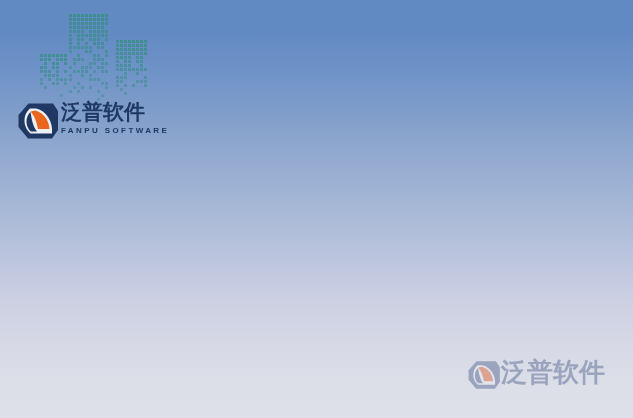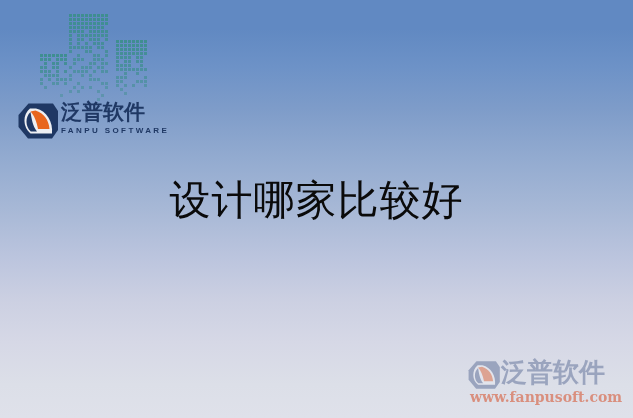--- a/index.html
+++ b/index.html
@@ -396,29 +396,27 @@
         <path d="M13.5 10 C8 15 8.2 24.5 13.8 29.5 L20 29.5 C15.5 24 14.5 16 13.5 10 Z" fill="#1f3864"></path>
       </svg>
     </div>
     <div id="logo-words">
       <div class="logo-cn">泛普软件</div>
       <div class="logo-en">FANPU SOFTWARE</div>
     </div>
   </div>
 
   <div id="headline">
-    <span class="hl-line">设计哪家比较好</span>
   </div>
 
   <div id="watermark">
     <div id="wm-mark">
       <svg width="34" height="30" viewBox="0 0 42 38" xmlns="http://www.w3.org/2000/svg">
         <path d="M11.5 1.5 L36 1.5 L41 9 L41 28 L35 36.5 L11 36.5 L1.5 25 L1.5 13 Z" fill="#9aa4be"></path>
         <path d="M13 6.5 C5.5 12.5 5.5 25 13.5 31.5 L35 31.5 C36 20 30 9 19 6.5 Z" fill="#e2e4ec"></path>
         <path d="M18.5 8.5 C27 11 32 18.5 32.5 27 L21 27 C19.5 19.5 17 13 13.5 9.5 Z" fill="#dda392"></path>
         <path d="M13.5 10 C8 15 8.2 24.5 13.8 29.5 L20 29.5 C15.5 24 14.5 16 13.5 10 Z" fill="#9aa4be"></path>
       </svg>
     </div>
     <div id="wm-cn">泛普软件</div>
-    <div id="wm-url">www.fanpusoft.com</div>
   </div>
 
 </div>
 
 </body></html>

